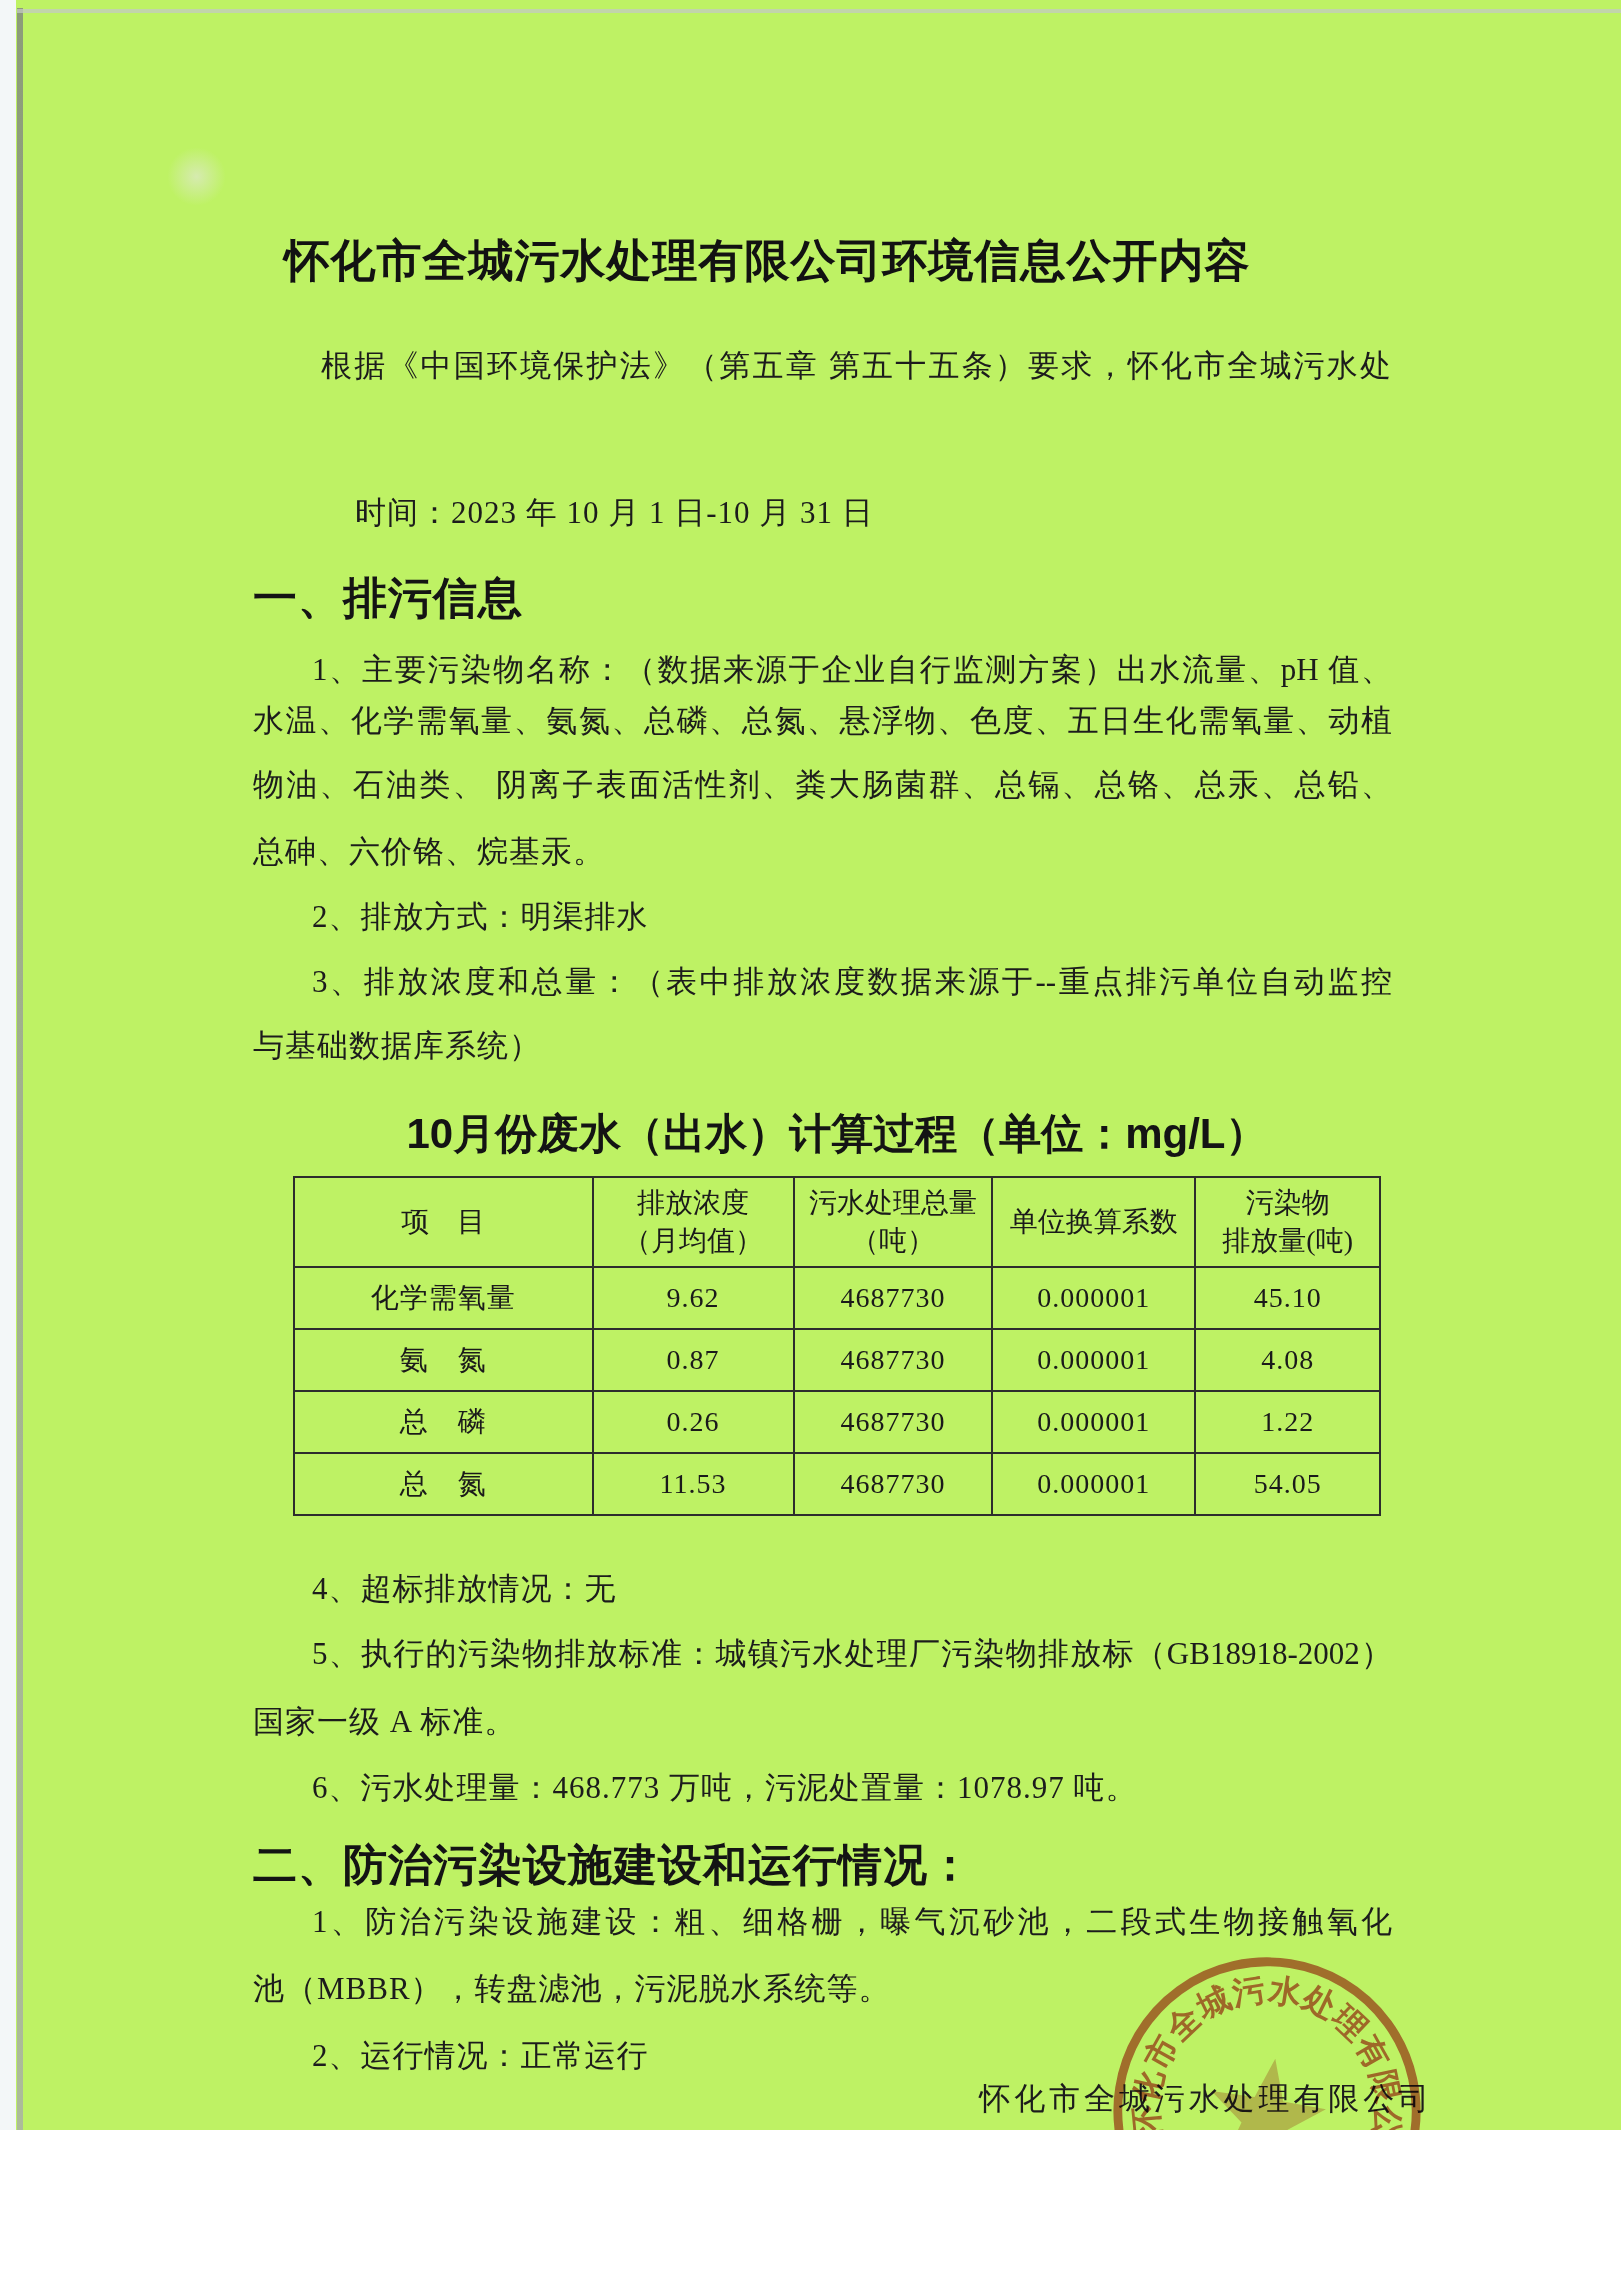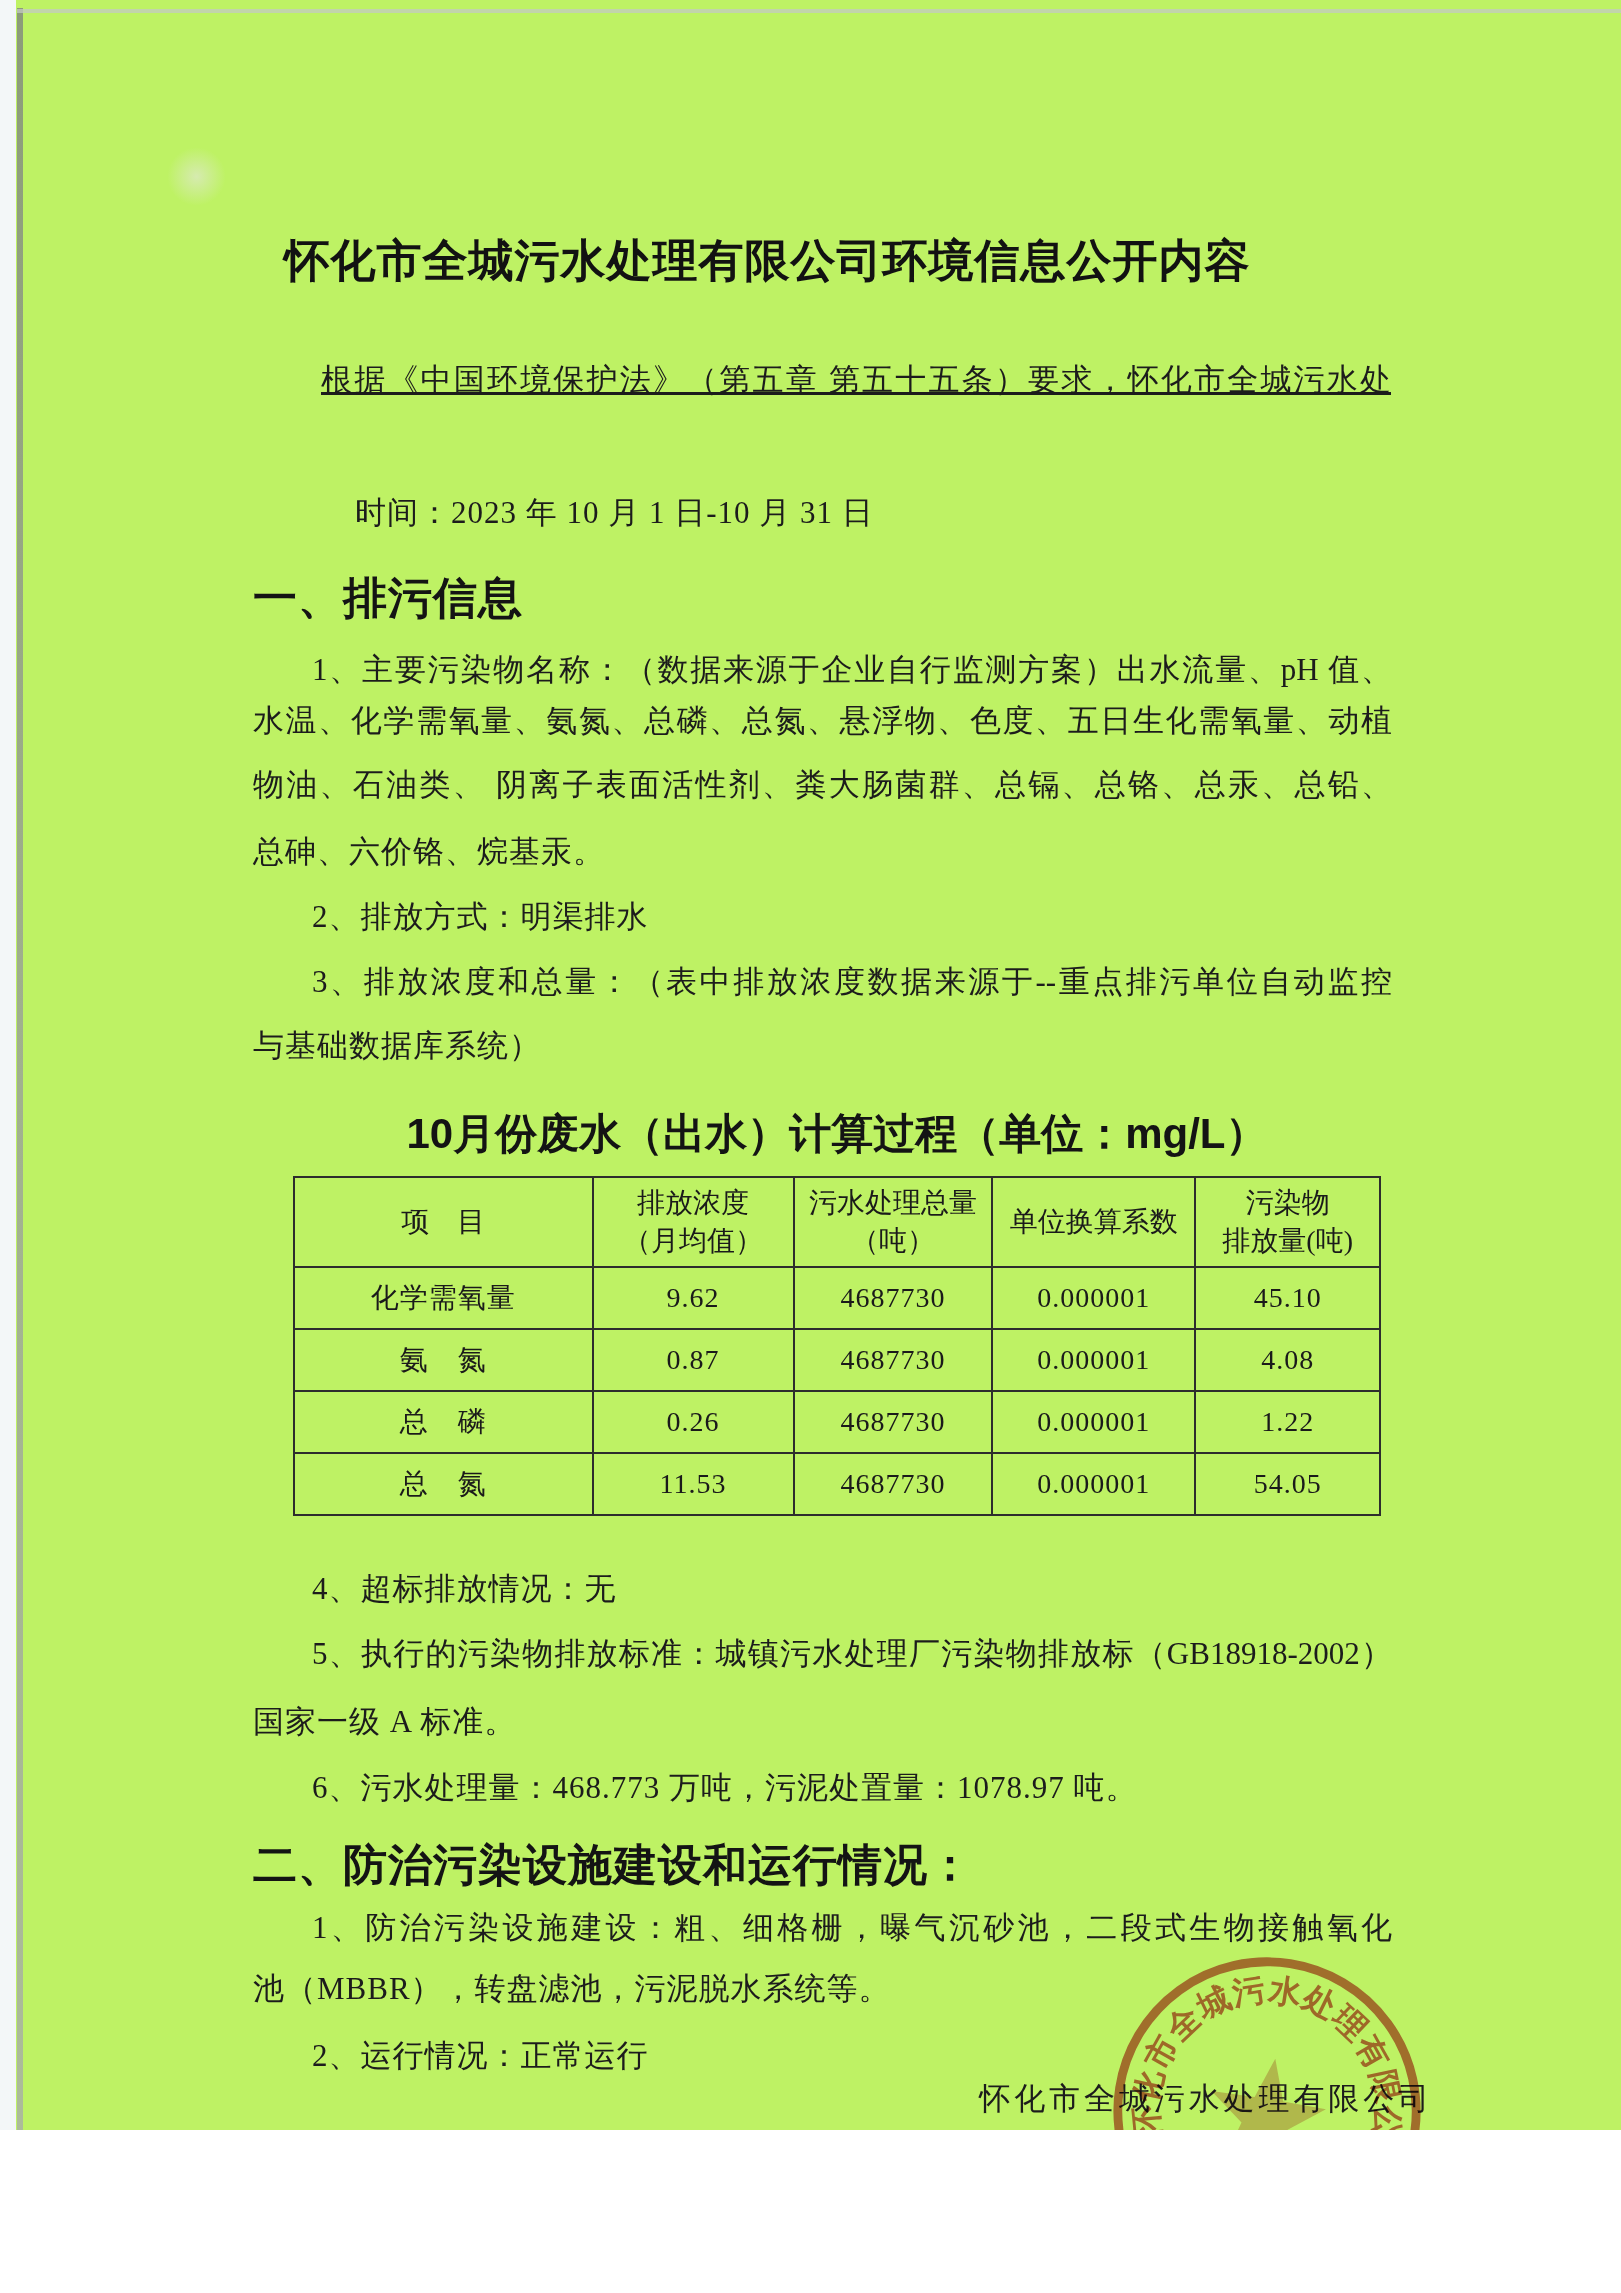--- a/index.html
+++ b/index.html
@@ -60,21 +60,21 @@
 
 <div class="page">
 
   <div class="edge-left-band"></div>
   <div class="edge-left-line"></div>
   <div class="edge-top-line"></div>
   <div class="smudge"></div>
 
   <div class="doc-title">怀化市全城污水处理有限公司环境信息公开内容</div>
 
-  <div class="line just" style="left:321px; top:361px; width:1070px;text-decoration:underline;">根据《中国环境保护法》（第五章 第五十五条）要求，怀化市全城污水处</div>
+  <div class="line just" style="left:321px; top:347px; width:1070px;">根据《中国环境保护法》（第五章 第五十五条）要求，怀化市全城污水处</div>
   <div class="line" style="left:355px; top:494px;">时间：2023 年 10 月 1 日-10 月 31 日</div>
 
   <div class="line heading" style="left:253px; top:570px;">一、排污信息</div>
 
   <div class="line just" style="left:312px; top:651px; width:1080px;">1、主要污染物名称：（数据来源于企业自行监测方案）出水流量、pH 值、</div>
   <div class="line just" style="left:253px; top:766px; width:1139px;">物油、石油类、 阴离子表面活性剂、粪大肠菌群、总镉、总铬、总汞、总铅、</div>
   <div class="line just" style="left:253px; top:702px; width:1139px;">水温、化学需氧量、氨氮、总磷、总氮、悬浮物、色度、五日生化需氧量、动植</div>
   <div class="line" style="left:253px; top:833px;">总砷、六价铬、烷基汞。</div>
 
   <div class="line" style="left:312px; top:898px;">2、排放方式：明渠排水</div>
@@ -135,21 +135,21 @@
       </tr>
     </tbody>
   </table>
 
   <div class="line" style="left:312px; top:1570px;">4、超标排放情况：无</div>
   <div class="line just" style="left:312px; top:1635px; width:1080px;">5、执行的污染物排放标准：城镇污水处理厂污染物排放标（GB18918-2002）</div>
   <div class="line" style="left:253px; top:1703px;">国家一级 A 标准。</div>
   <div class="line" style="left:312px; top:1769px;">6、污水处理量：468.773 万吨，污泥处置量：1078.97 吨。</div>
 
   <div class="line heading" style="left:253px; top:1837px;">二、防治污染设施建设和运行情况：</div>
-  <div class="line just" style="left:312px; top:1903px; width:1080px;margin-top:6px;">1、防治污染设施建设：粗、细格栅，曝气沉砂池，二段式生物接触氧化</div>
+  <div class="line just" style="left:312px; top:1903px; width:1080px;">1、防治污染设施建设：粗、细格栅，曝气沉砂池，二段式生物接触氧化</div>
   <div class="line" style="left:253px; top:1970px;">池（MBBR），转盘滤池，污泥脱水系统等。</div>
   <div class="line" style="left:312px; top:2037px;">2、运行情况：正常运行</div>
 
   <div class="sig company">怀化市全城污水处理有限公司</div>
   <div class="sig date">2023 年 11 月 10 日</div>
 
   <div class="seal">
     <svg width="318" height="318" viewBox="0 0 324 324">
       <defs>
         <path id="ringTextPath" d="M 58.9,205.8 A 112,112 0 1 1 265.1,205.8" fill="none"></path>

